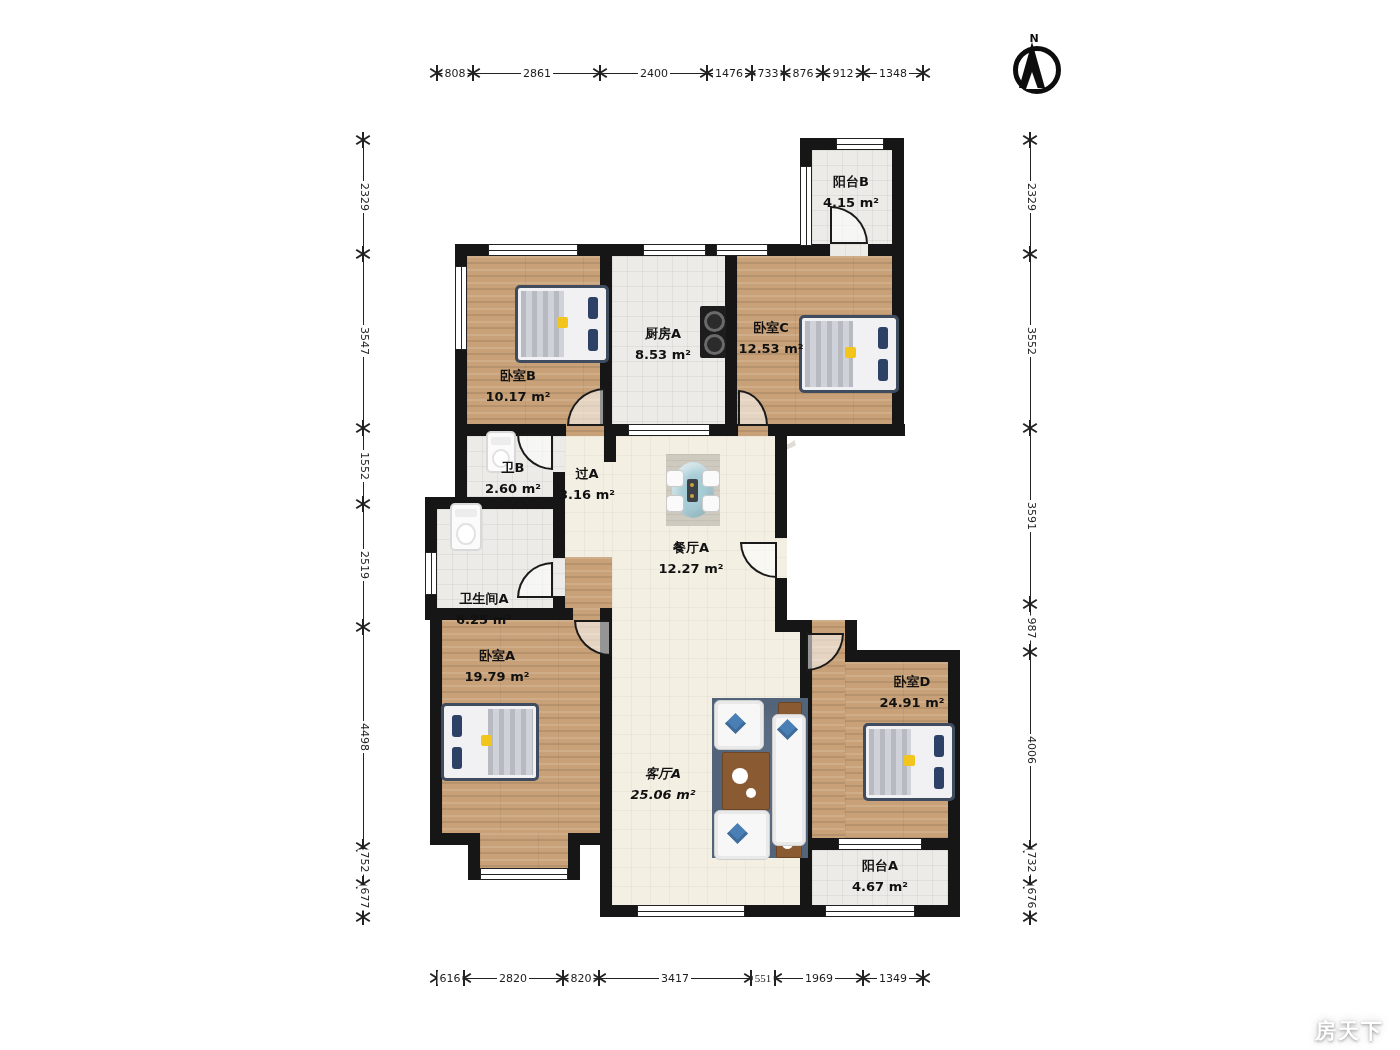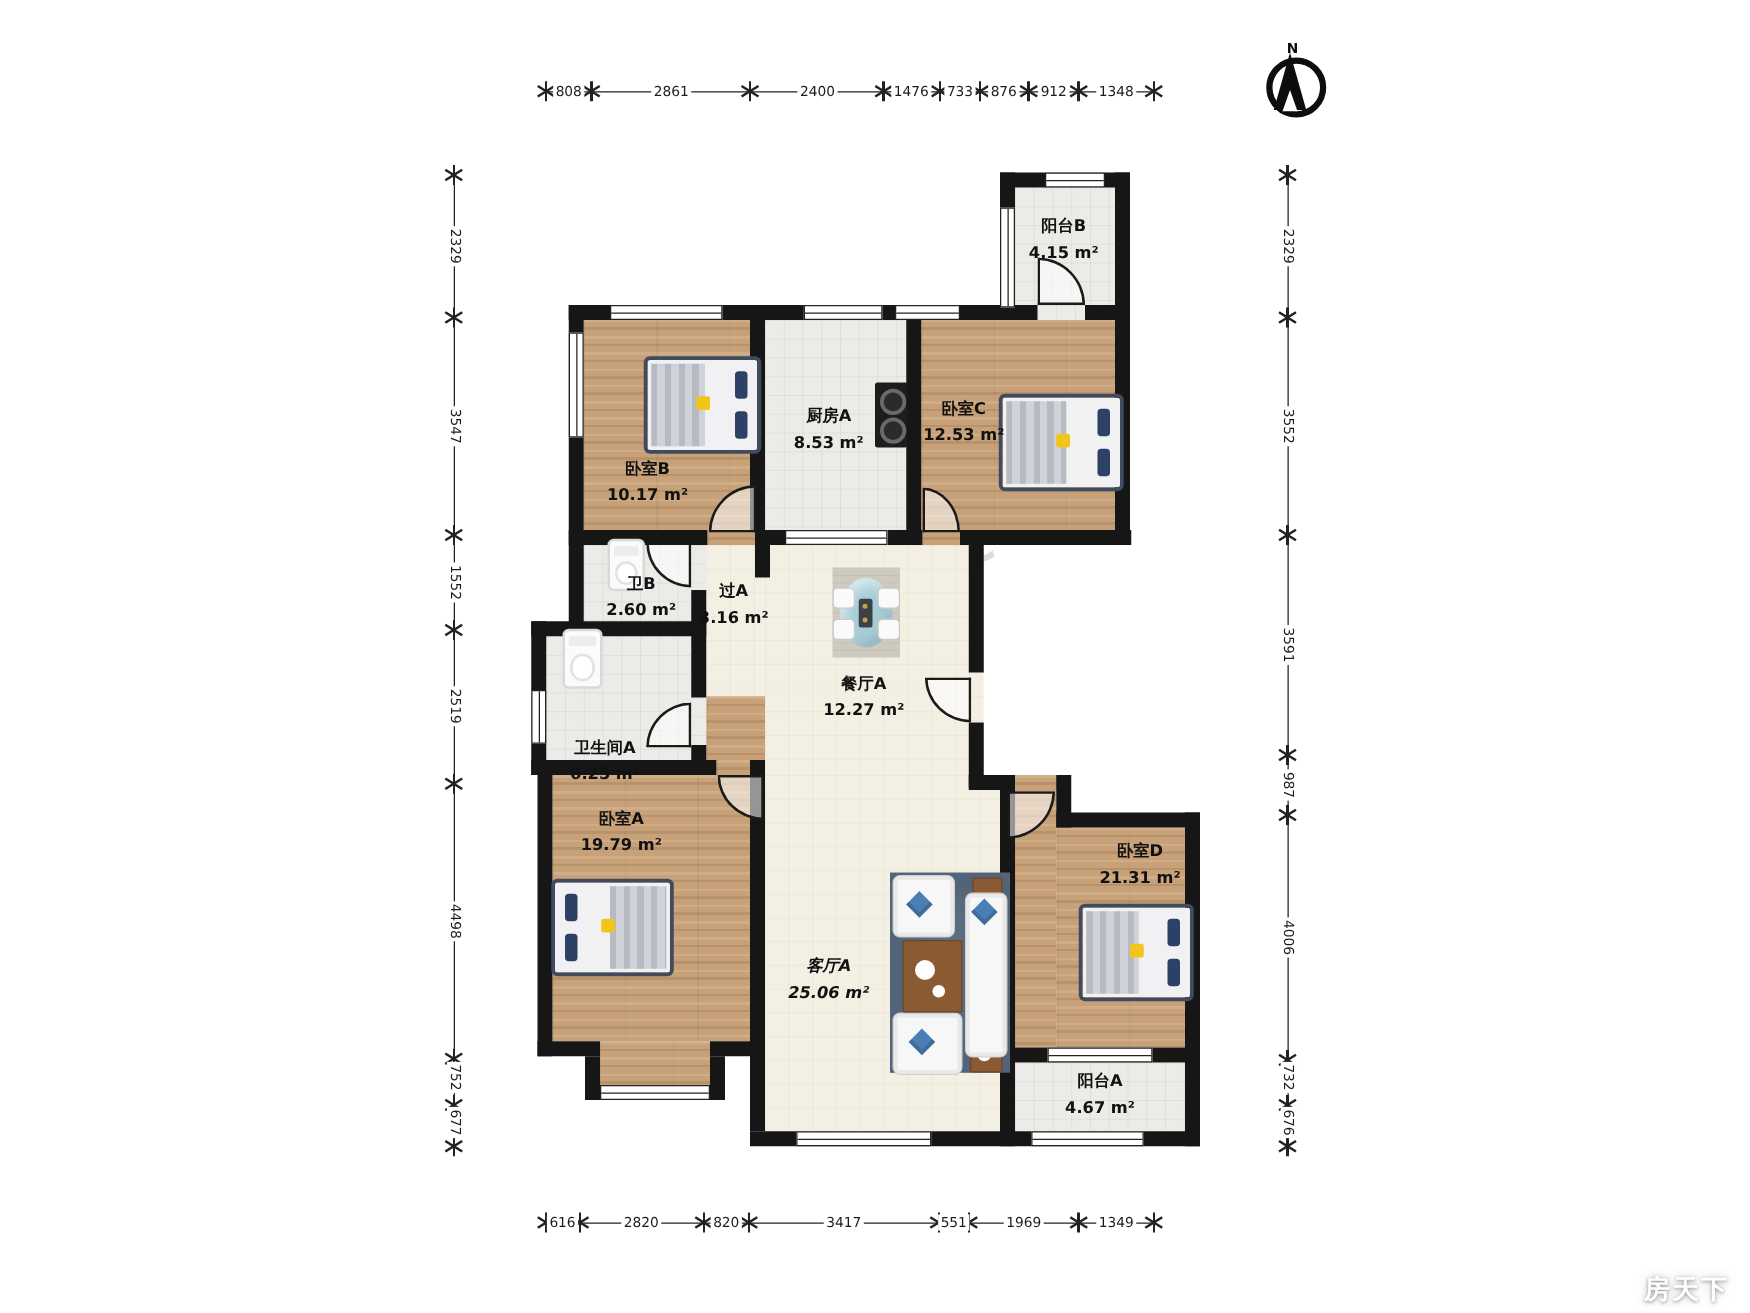--- a/index.html
+++ b/index.html
@@ -254,21 +254,21 @@
   <div class="rlabel" style="left:497px;top:646px;">
     <div>卧室A</div>
     <div class="area">19.79 m²</div>
   </div>
   <div class="rlabel" style="left:663px;top:764px;font-style:italic;">
     <div>客厅A</div>
     <div class="area">25.06 m²</div>
   </div>
   <div class="rlabel" style="left:912px;top:672px;">
     <div>卧室D</div>
-    <div class="area">21.31 m²</div>
+    <div class="area">24.91 m²</div>
   </div>
   <div class="rlabel" style="left:880px;top:856px;">
     <div>阳台A</div>
     <div class="area">4.67 m²</div>
   </div>
 
   <div class="dl" style="left:437px;top:73px;width:486px;height:1px;"></div>
   <span class="tk" style="left:429px;top:65px;"></span>
   <span class="tk" style="left:465px;top:65px;"></span>
   <span class="tk" style="left:592px;top:65px;"></span>
@@ -293,21 +293,21 @@
   <span class="tk" style="left:555px;top:970px;"></span>
   <span class="tk" style="left:591px;top:970px;"></span>
   <span class="tk" style="left:743px;top:970px;"></span>
   <span class="tk" style="left:767px;top:970px;"></span>
   <span class="tk" style="left:855px;top:970px;"></span>
   <span class="tk" style="left:915px;top:970px;"></span>
   <span class="dlab" style="left:450px;top:978px;">616</span>
   <span class="dlab" style="left:513px;top:978px;">2820</span>
   <span class="dlab" style="left:581px;top:978px;">820</span>
   <span class="dlab" style="left:675px;top:978px;">3417</span>
-  <span class="dlab" style="left:763px;top:978px;">551</span>
+  <span class="dlab" style="left:763px;top:978px;font-family:Liberation Serif, serif;">551</span>
   <span class="dlab" style="left:819px;top:978px;">1969</span>
   <span class="dlab" style="left:893px;top:978px;">1349</span>
 
   <div class="dl" style="left:363px;top:140px;width:1px;height:777px;"></div>
   <span class="tk" style="left:355px;top:132px;"></span>
   <span class="tk" style="left:355px;top:246px;"></span>
   <span class="tk" style="left:355px;top:420px;"></span>
   <span class="tk" style="left:355px;top:496px;"></span>
   <span class="tk" style="left:355px;top:619px;"></span>
   <span class="tk" style="left:355px;top:839px;"></span>

